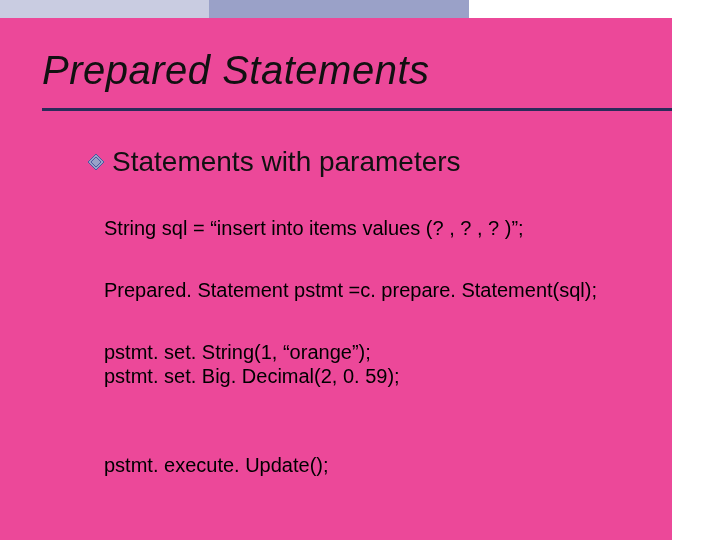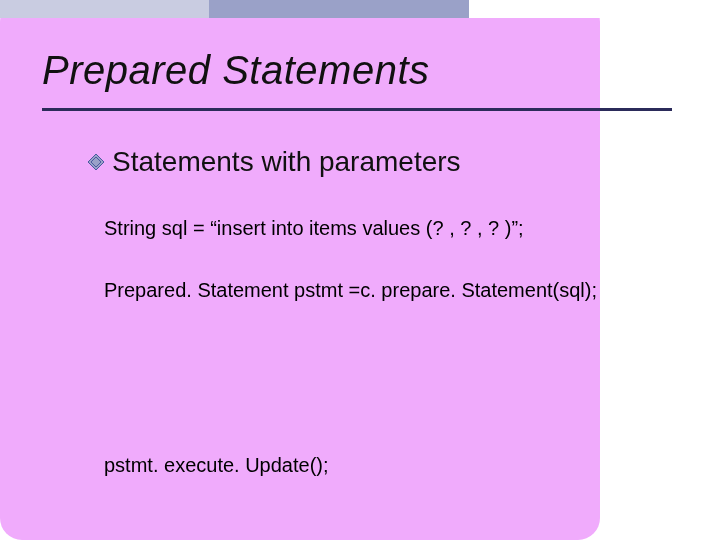--- a/index.html
+++ b/index.html
@@ -5,25 +5,24 @@
   html, body {
     margin: 0;
     padding: 0;
     width: 720px;
     height: 540px;
     background: #fff;
     font-family: Verdana, Tahoma, Geneva, sans-serif;
     overflow: hidden;
   }
   .slide {
-    width: 600px;
+    width: 672px;
     height: 540px;
     position: relative;
-    background: #f0abfc;
-    border-radius: 22px;
+    background: #ec4899;
   }
   .top-bar {
     position: absolute;
     left: 0;
     top: 0;
     width: 720px;
     height: 18px;
     display: flex;
   }
   .top-bar .seg-a { background: #c9cce1; width: 209px; height: 18px; }
@@ -102,17 +101,19 @@
       </svg>
     </span>
     <span class="bullet-text">Statements with parameters</span>
   </div>
 
   <div class="code-block cb2">Prepared. Statement pstmt =c. prepare. Statement(sql);</div>
 
   <div class="code-block cb1">String sql = “insert into items values (? , ? , ? )”;</div>
 
   <div class="code-block cb3">
+    <div>pstmt. set. String(1, “orange”);</div>
+    <div>pstmt. set. Big. Decimal(2, 0. 59);</div>
   </div>
 
   <div class="code-block cb4">pstmt. execute. Update();</div>
 
 </div>
 
 </body></html>

